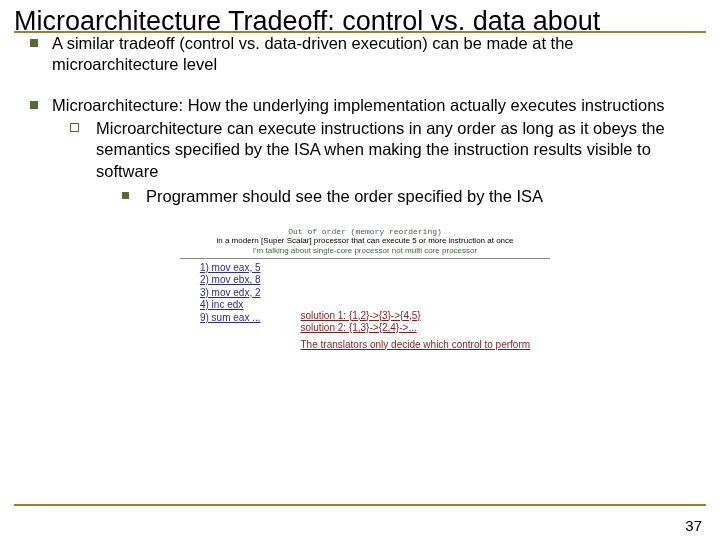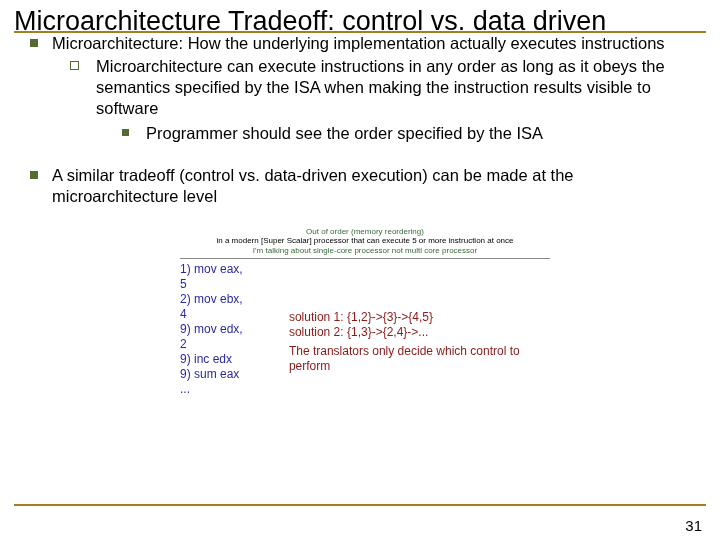--- a/index.html
+++ b/index.html
@@ -98,36 +98,37 @@
     margin: 4px auto 0 auto;
     width: 370px;
     font-size: 8px;
     color: #444444;
     line-height: 1.2;
   }
   .ann-top {
     text-align: center;
     margin-bottom: 2px;
   }
-  .ann-top .l1 { color: #3a6a3a; }
+  .ann-top .l1 { color: #3a6a3a; font-family: Liberation Mono, monospace; }
   .ann-top .l2 { color: #000; }
   .ann-top .l3 { color: #3a6a3a; text-align: center; }
   .ann-rule {
     border: none;
     border-top: 1px solid #888;
     margin: 2px 0 3px 0;
   }
   .ann-cols {
     display: flex;
     justify-content: center;
     gap: 40px;
   }
   .ann-col {
-    font-size: 12px;
+    font-size: 10px;
     line-height: 1.25;
+    text-decoration: underline;
   }
   .ann-col.left { color: #2a2aa0; }
   .ann-col.right { color: #8a1a1a; margin-top: 48px; }
   .footer-rule {
     position: absolute;
     left: 14px;
     right: 14px;
     bottom: 26px;
     border: none;
     border-top: 2px solid #a08020;
@@ -138,63 +139,63 @@
     bottom: 6px;
     font-size: 15px;
     color: #000;
   }
 </style>
 </head>
 <body>
 
 <div class="slide">
 
-  <div class="title">Microarchitecture Tradeoff: control vs. data driven</div>
+  <div class="title">Microarchitecture Tradeoff: control vs. data about</div>
   <hr class="title-rule">
 
   <div class="body">
     <ul class="lvl1">
+      <li>
+        <span>A similar tradeoff (control vs. data-driven execution) can be made at the microarchitecture level</span>
+      </li>
       <li>
         <span>Microarchitecture: How the underlying implementation actually executes instructions</span>
         <ul class="lvl2">
           <li>
             <span>Microarchitecture can execute instructions in any order as long as it obeys the semantics specified by the ISA when making the instruction results visible to software</span>
             <ul class="lvl3">
               <li>
                 <span>Programmer should see the order specified by the ISA</span>
               </li>
             </ul>
           </li>
         </ul>
       </li>
-      <li>
-        <span>A similar tradeoff (control vs. data-driven execution) can be made at the microarchitecture level</span>
-      </li>
     </ul>
 
     <div class="annotation-block">
       <div class="ann-top">
         <div class="l1">Out of order (memory reordering)</div>
         <div class="l2">in a modern [Super Scalar] processor that can execute 5 or more instruction at once</div>
         <div class="l3">I'm talking about single-core processor not multi core processor</div>
       </div>
       <hr class="ann-rule">
       <div class="ann-cols">
         <div class="ann-col left">
           <div>1) mov eax, 5</div>
-          <div>2) mov ebx, 4</div>
-          <div>9) mov edx, 2</div>
-          <div>9) inc edx</div>
+          <div>2) mov ebx, 8</div>
+          <div>3) mov edx, 2</div>
+          <div>4) inc edx</div>
           <div>9) sum eax ...</div>
         </div>
         <div class="ann-col right">
           <div>solution 1: {1,2}-&gt;{3}-&gt;{4,5}</div>
           <div>solution 2: {1,3}-&gt;{2,4}-&gt;...</div>
           <div style="height:4px"></div>
           <div>The translators only decide which control to perform</div>
         </div>
       </div>
     </div>
   </div>
 
   <hr class="footer-rule">
-  <div class="page-number">31</div>
+  <div class="page-number">37</div>
 </div>
 
 </body></html>

